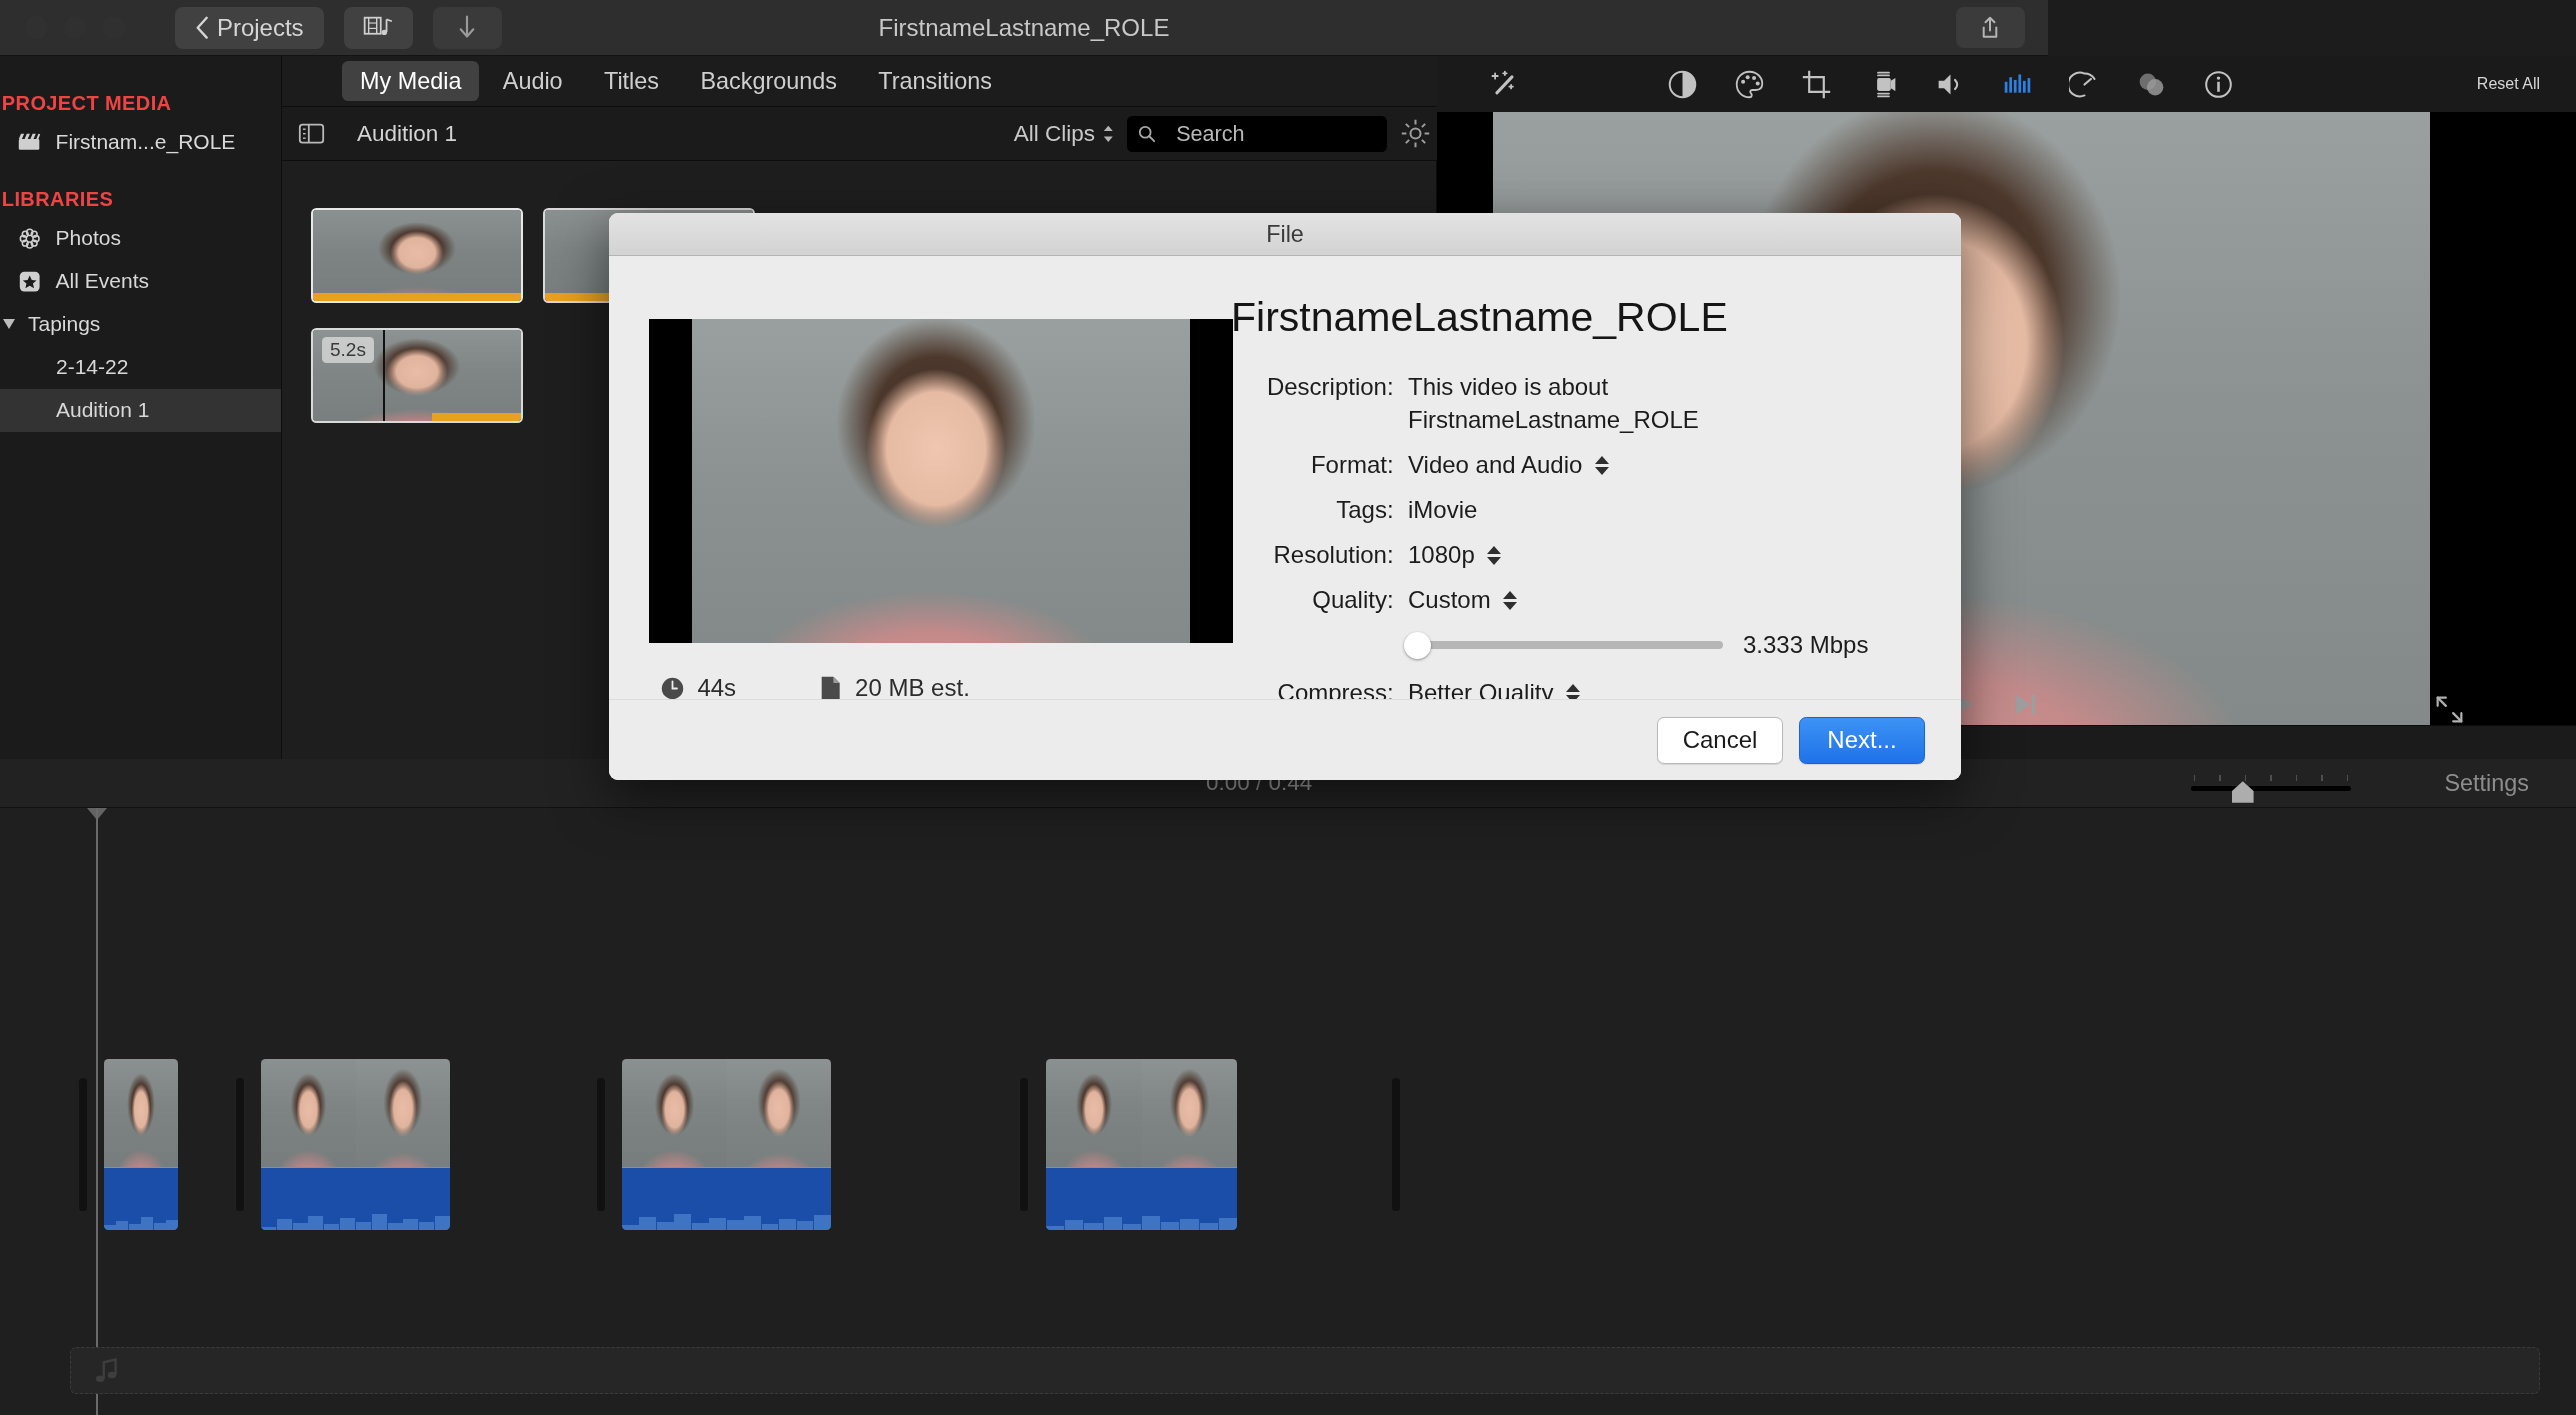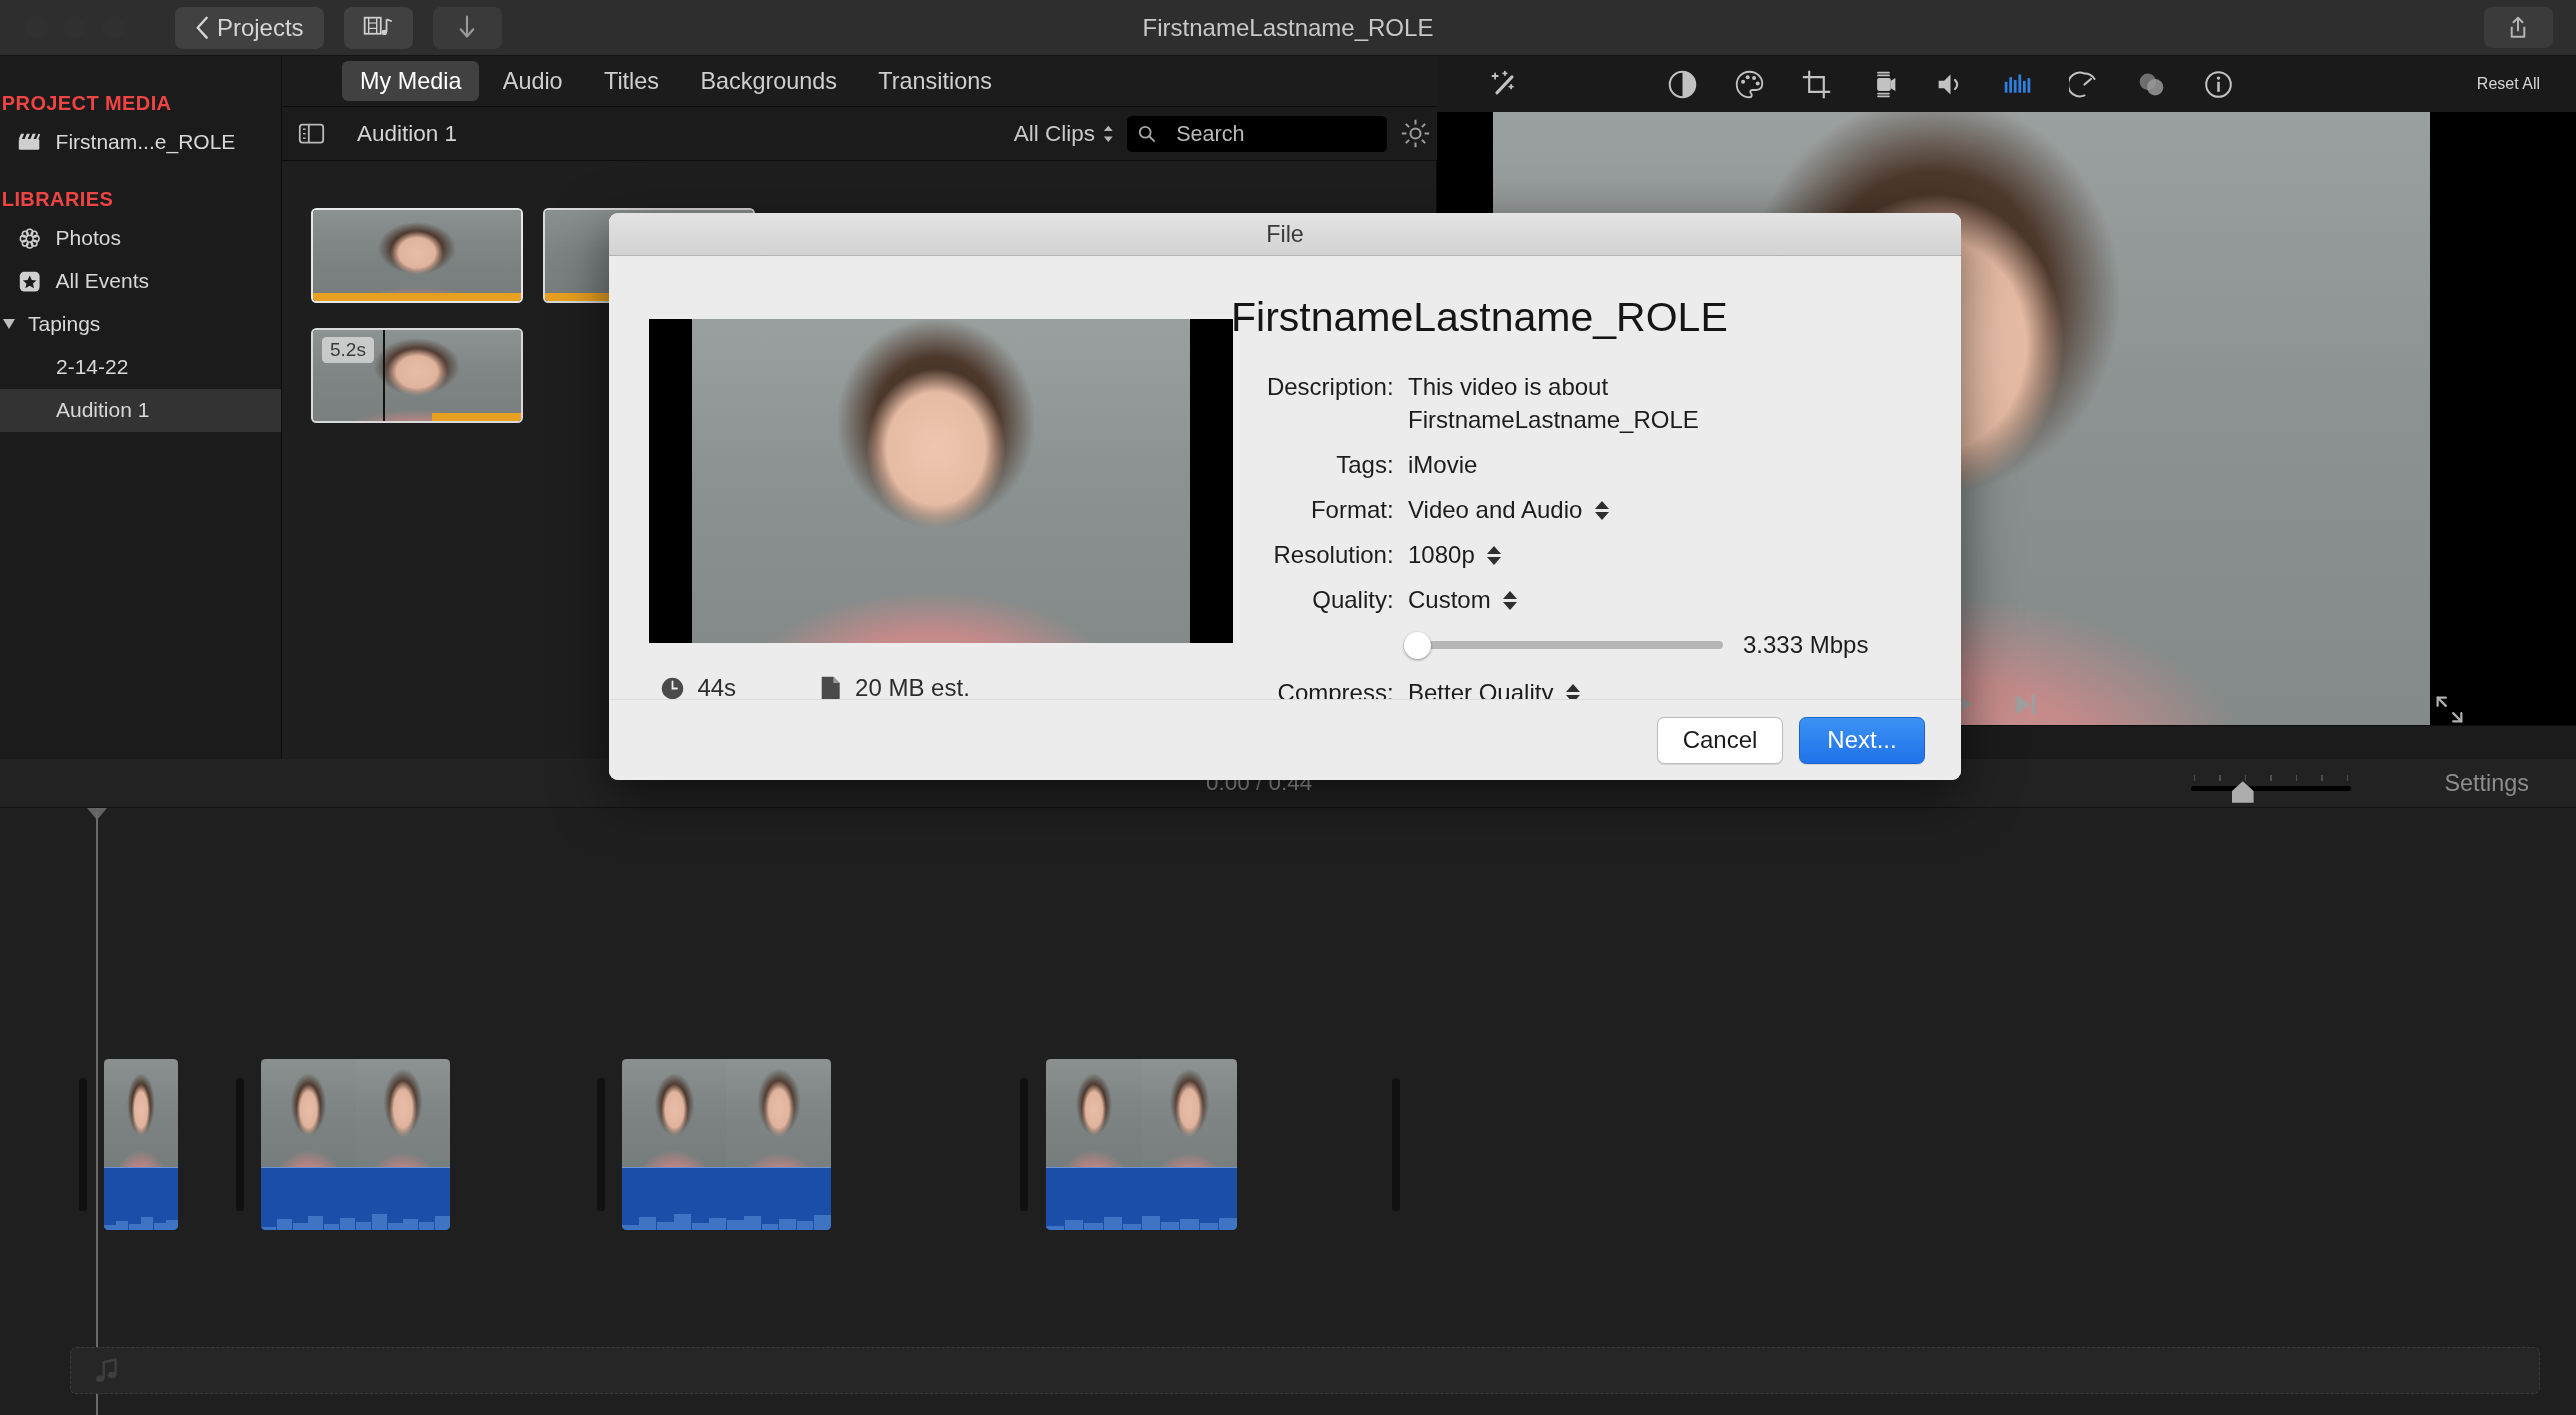--- a/index.html
+++ b/index.html
@@ -7,21 +7,21 @@
     width: 2576px; height: 1415px;
     background: #1e1e1e;
     font-family: "Liberation Sans", sans-serif;
     overflow: hidden;
     -webkit-font-smoothing: antialiased;
   }
   #app { position: relative; width: 2576px; height: 1415px; background: #1c1c1c; }
 
   
   .titlebar {
-    position: absolute; left: 0; top: 0; width: 2576px; height: 56px;
+    position: absolute; left: 0; top: 0; width: 2048px; height: 56px;
     background: #2e2e2e; border-bottom: 0.9px solid #131313;
     display: flex; align-items: center;
   }
   .traffic { display: flex; gap: 16px; margin-left: 25px; }
   .dot { width: 22.5px; height: 22.5px; border-radius: 50%; background: #303030; }
   .tbtn {
     height: 42px; border-radius: 8px; background: #414141;
     display: flex; align-items: center; justify-content: center;
     color: #d6d6d6; font-size: 24px; padding: 0 20px; gap: 8px;
   }
@@ -759,34 +759,34 @@
           <div class="flabel">Description:</div>
           <div class="fvalue">
             <div class="lines">
               <span>This video is about</span>
               <span>FirstnameLastname_ROLE</span>
             </div>
           </div>
         </div>
 
         <div class="frow">
-          <div class="flabel">Tags:</div>
-          <div class="fvalue">
-            <span>iMovie</span>
-          </div>
-        </div>
-
-        <div class="frow">
           <div class="flabel">Format:</div>
           <div class="fvalue">
             <span>Video and Audio</span>
             <span class="stepper">
                 <i class="up"></i>
                 <i class="dn"></i>
               </span>
+          </div>
+        </div>
+
+        <div class="frow">
+          <div class="flabel">Tags:</div>
+          <div class="fvalue">
+            <span>iMovie</span>
           </div>
         </div>
 
         <div class="frow">
           <div class="flabel">Resolution:</div>
           <div class="fvalue">
             <span>1080p</span>
             <span class="stepper">
                 <i class="up"></i>
                 <i class="dn"></i>

